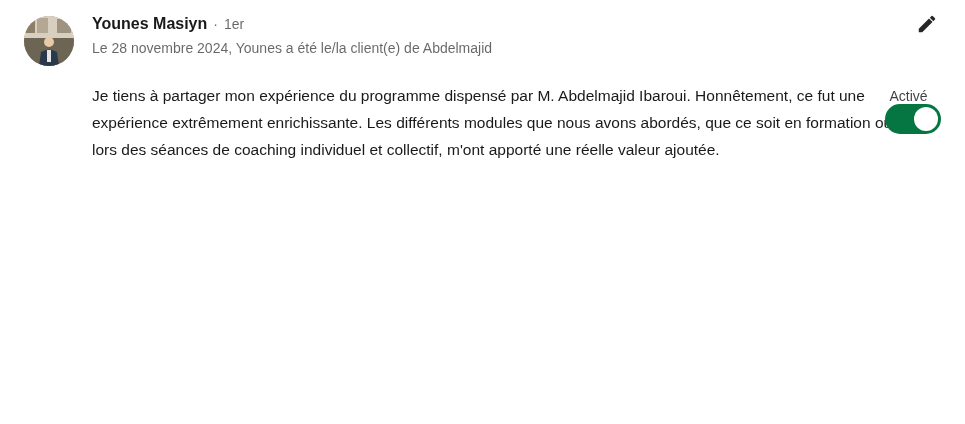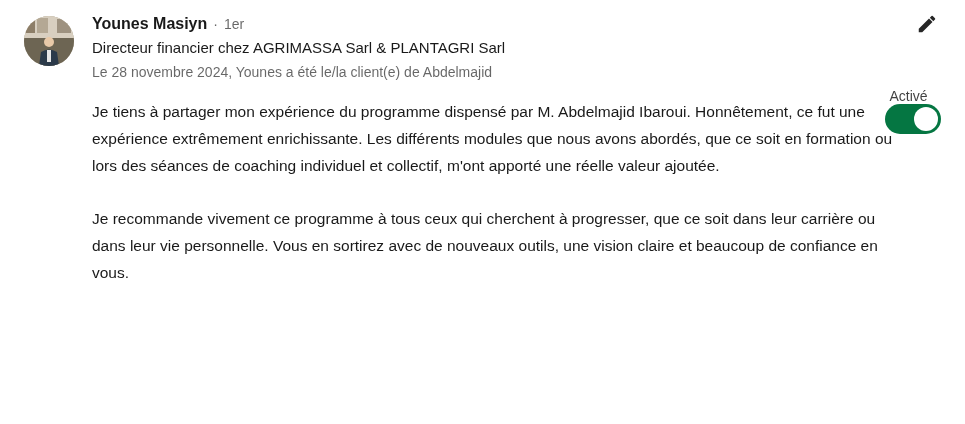--- a/index.html
+++ b/index.html
@@ -164,21 +164,20 @@
         <rect x="23" y="34" width="4" height="12" fill="#e6e6e6"></rect>
       </svg>
     </div>
 
     <div class="header-text">
       <div class="name-line">
         <span class="name">Younes Masiyn</span>
         <span class="degree-sep">·</span>
         <span class="degree">1er</span>
       </div>
-      <div class="headline">Directeur financier chez AGRIMASSA Sarl &amp; PLANTAGRI Sarl</div>
       <div class="subline">Le 28 novembre 2024, Younes a été le/la client(e) de Abdelmajid</div>
 
     </div>
   </div>
 
   <div class="edit-btn">
     <span>
       <svg width="22" height="22" viewBox="0 0 24 24" aria-hidden="true">
         <path d="M3 17.2V21h3.8L18 9.8 14.2 6 3 17.2zM20.7 7.1a1 1 0 0 0 0-1.4l-2.4-2.4a1 1 0 0 0-1.4 0l-1.8 1.8L18.9 8.9l1.8-1.8z" fill="rgba(0,0,0,0.85)"></path>
       </svg>
@@ -187,16 +186,15 @@
 
   <div class="toggle-wrap">
     <span class="toggle-label">Activé</span>
     <div class="toggle">
       <div class="knob"></div>
     </div>
   </div>
 
   <div class="body-text">
     <p>Je tiens à partager mon expérience du programme dispensé par M. Abdelmajid Ibaroui. Honnêtement, ce fut une expérience extrêmement enrichissante. Les différents modules que nous avons abordés, que ce soit en formation ou lors des séances de coaching individuel et collectif, m'ont apporté une réelle valeur ajoutée.</p>
-    <p>Je recommande vivement ce programme à tous ceux qui cherchent à progresser, que ce soit dans leur carrière ou dans leur vie personnelle. Vous en sortirez avec de nouveaux outils, une vision claire et beaucoup de confiance en vous.</p>
   </div>
 
 </div>
 
 </body></html>

